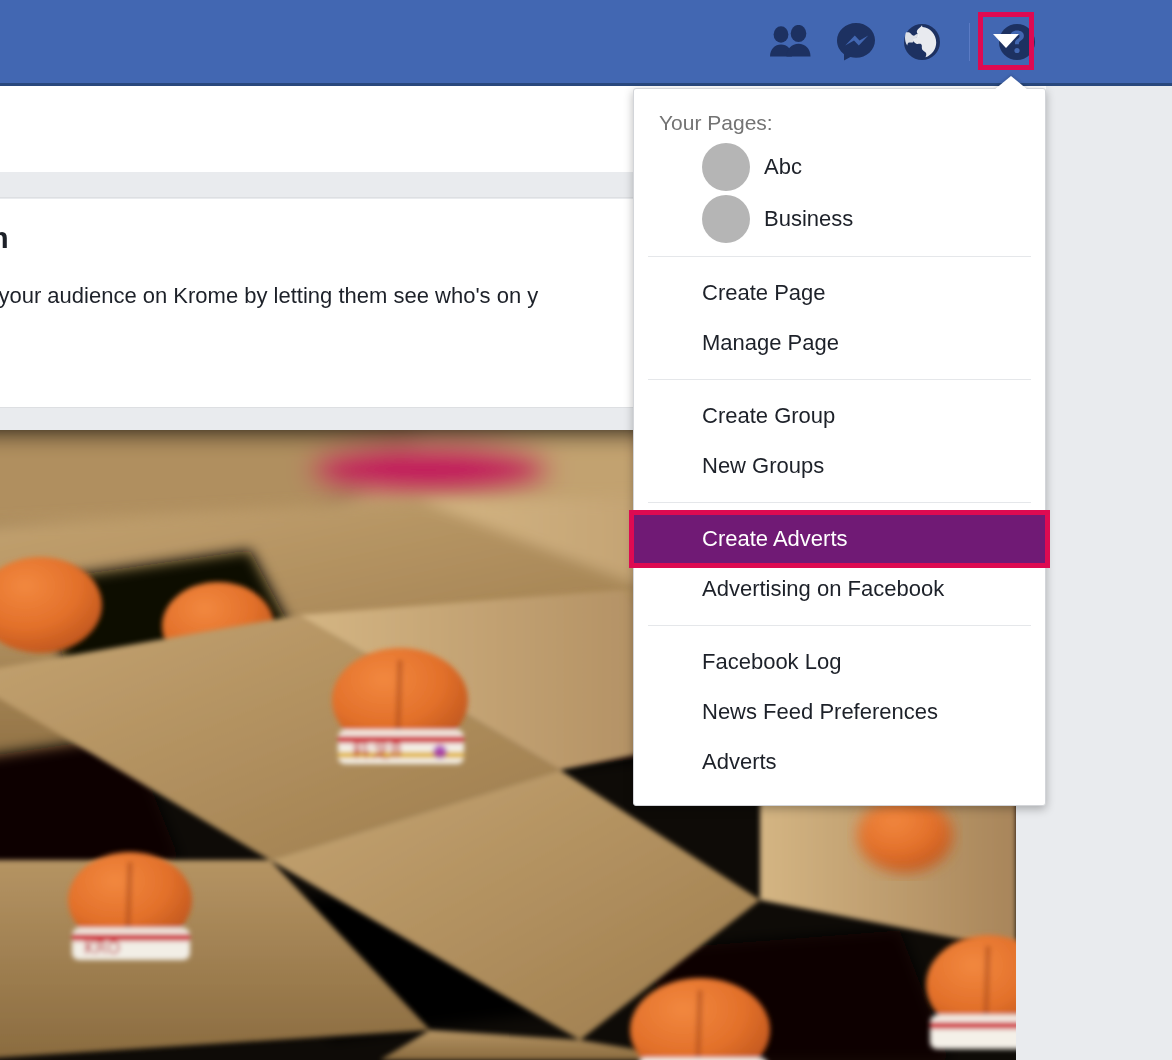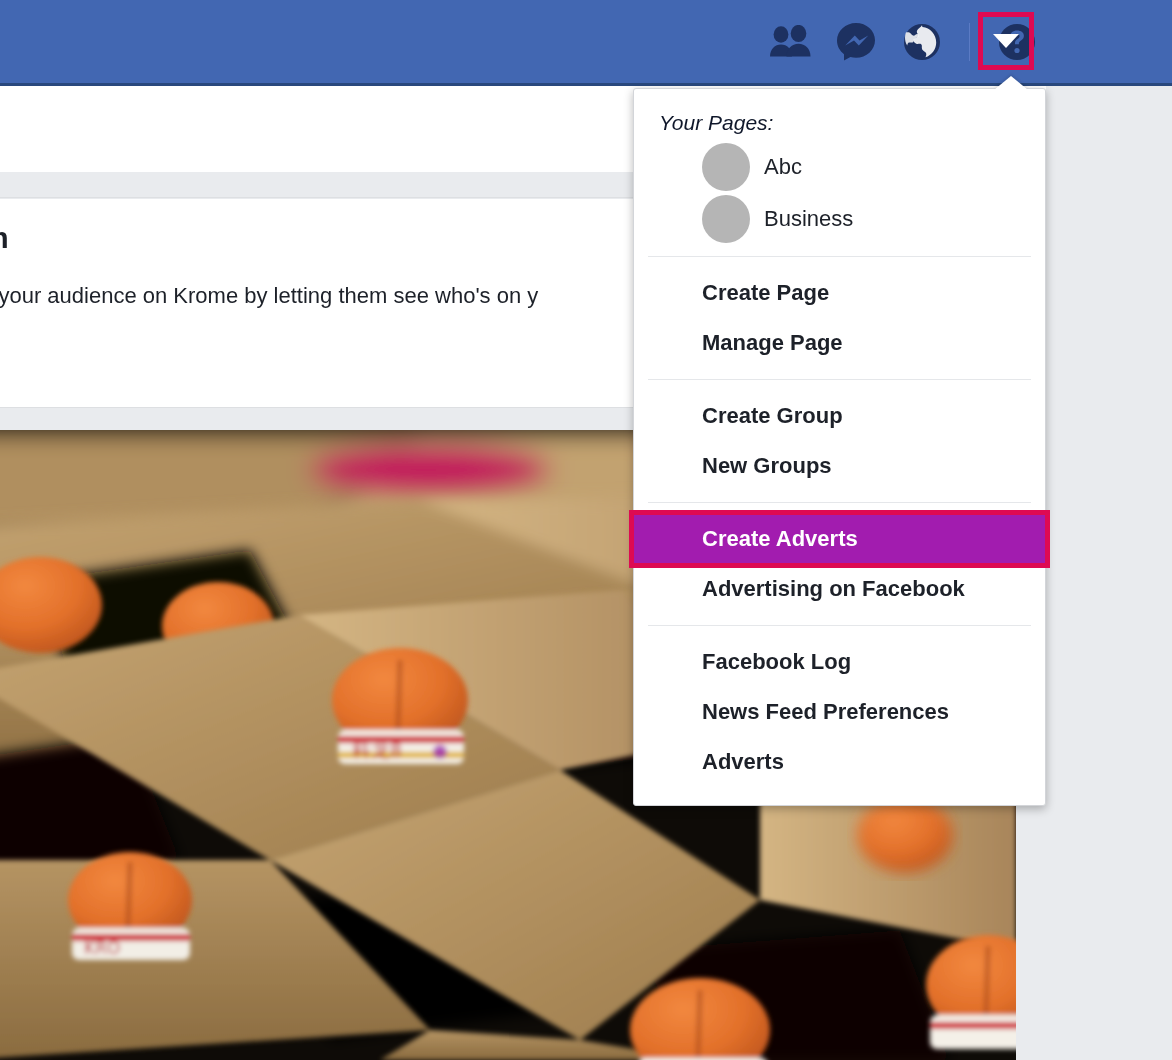--- a/index.html
+++ b/index.html
@@ -166,23 +166,22 @@
     top: -13px;
     width: 0; height: 0;
     border-left: 17px solid transparent;
     border-right: 17px solid transparent;
     border-bottom: 14px solid #ffffff;
     filter: drop-shadow(0 -2px 1px rgba(0,0,0,0.10));
   }
 
   #your-pages-label {
     font-size: 21px;
-    color: #0f172a;
+    color: #737373;
     padding: 22px 0 6px 25px;
-    font-style: italic;
   }
 
   .page-row {
     display: flex;
     align-items: center;
     padding: 4px 0 4px 68px;
     cursor: pointer;
     height: 52px;
   }
 
@@ -207,25 +206,24 @@
     margin: 11px 14px 11px 14px;
   }
 
   .menu-item {
     font-size: 22px;
     color: #1d2129;
     padding: 10px 0 10px 68px;
     cursor: pointer;
     white-space: nowrap;
     line-height: 30px;
-    font-weight: bold;
   }
 
   .menu-item.selected {
-    background: #a21caf;
+    background: #701a75;
     color: #ffffff;
     outline: 5px solid #de0a52;
     outline-offset: -1px;
     position: relative;
     z-index: 3;
     margin-left: -1px;
     margin-right: -1px;
     padding-left: 69px;
   }
 

